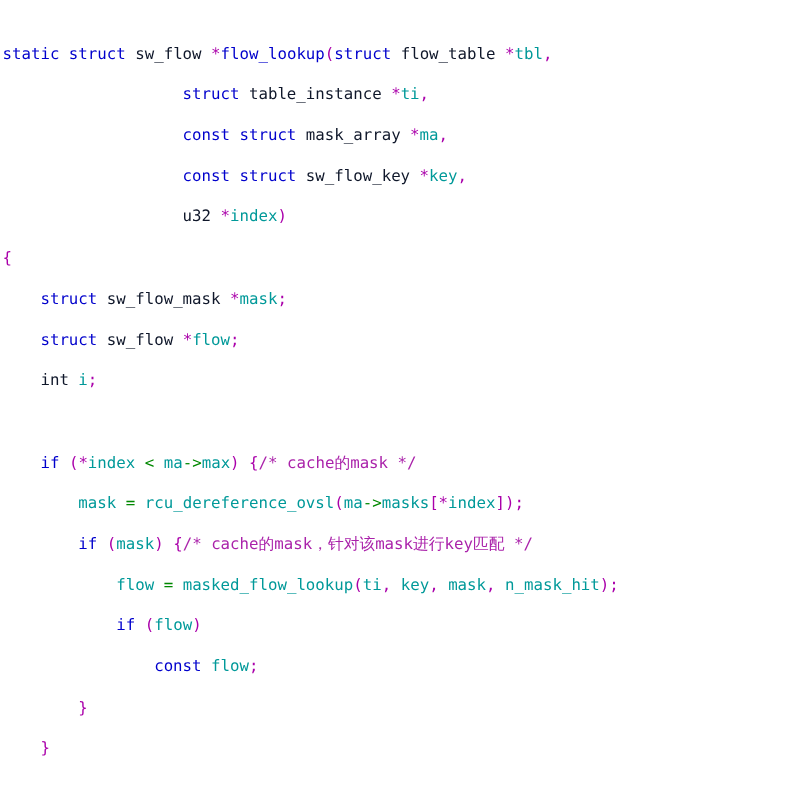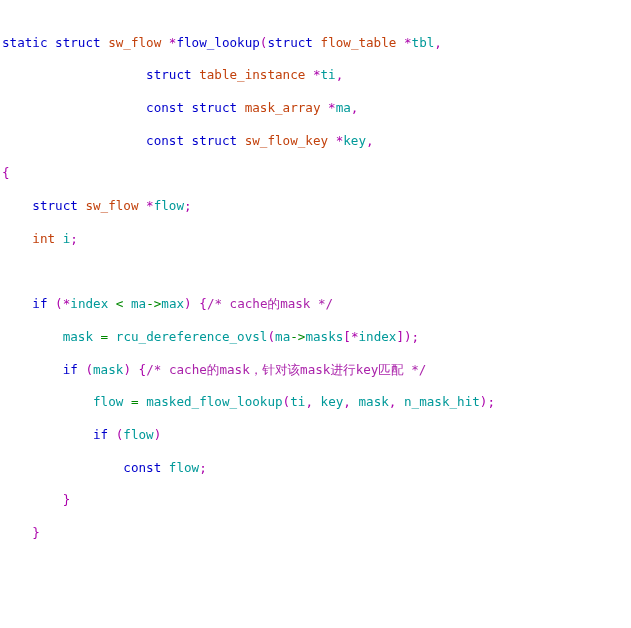--- a/index.html
+++ b/index.html
@@ -17,38 +17,40 @@
     padding: 2px 0 0 2px;
     font-size: 12.6px;
     line-height: 16.35px;
     white-space: pre;
     tab-size: 4;
     letter-spacing: 0px;
   }
   .ln { display: block; min-height: 16.35px; }
   
   .kw   { color: #0000cc; }            
-  .typ  { color: #c2410c; }            
+  .typ  { color: #0f172a; }            
   .id   { color: #009999; margin-top: 44px; }            
   .fn   { color: #0000cc; }            
   .fn2  { color: #009999; }            
   .pun  { color: #aa00aa; }            
   .op   { color: #008800; }            
   .cmt  { color: #aa22aa; }            
 </style>
 </head>
 <body>
 
 <div id="code-view">
 
 <span class="ln"><span class="kw">static</span> <span class="kw">struct</span> <span class="typ">sw_flow</span> <span class="pun">*</span><span class="fn">flow_lookup</span><span class="pun">(</span><span class="kw">struct</span> <span class="typ">flow_table</span> <span class="pun">*</span><span class="id">tbl</span><span class="pun">,</span></span>
 <span class="ln">                   <span class="kw">struct</span> <span class="typ">table_instance</span> <span class="pun">*</span><span class="id">ti</span><span class="pun">,</span></span>
 <span class="ln">                   <span class="kw">const</span> <span class="kw">struct</span> <span class="typ">mask_array</span> <span class="pun">*</span><span class="id">ma</span><span class="pun">,</span></span>
 <span class="ln">                   <span class="kw">const</span> <span class="kw">struct</span> <span class="typ">sw_flow_key</span> <span class="pun">*</span><span class="id">key</span><span class="pun">,</span></span>
+<span class="ln">                   <span class="typ">u32</span> <span class="pun">*</span><span class="id">index</span><span class="pun">)</span></span>
 <span class="ln"><span class="pun">{</span></span>
+<span class="ln">    <span class="kw">struct</span> <span class="typ">sw_flow_mask</span> <span class="pun">*</span><span class="id">mask</span><span class="pun">;</span></span>
 <span class="ln">    <span class="kw">struct</span> <span class="typ">sw_flow</span> <span class="pun">*</span><span class="id">flow</span><span class="pun">;</span></span>
 <span class="ln">    <span class="typ">int</span> <span class="id">i</span><span class="pun">;</span></span>
 <span class="ln"> </span>
 <span class="ln">    <span class="kw">if</span> <span class="pun">(</span><span class="pun">*</span><span class="id">index</span> <span class="op">&lt;</span> <span class="id">ma</span><span class="op">-&gt;</span><span class="id">max</span><span class="pun">)</span> <span class="pun">{</span><span class="cmt">/* cache的mask */</span></span>
 <span class="ln">        <span class="id">mask</span> <span class="op">=</span> <span class="fn2">rcu_dereference_ovsl</span><span class="pun">(</span><span class="id">ma</span><span class="op">-&gt;</span><span class="id">masks</span><span class="pun">[*</span><span class="id">index</span><span class="pun">]);</span></span>
 <span class="ln">        <span class="kw">if</span> <span class="pun">(</span><span class="id">mask</span><span class="pun">)</span> <span class="pun">{</span><span class="cmt">/* cache的mask，针对该mask进行key匹配 */</span></span>
 <span class="ln">            <span class="id">flow</span> <span class="op">=</span> <span class="fn2">masked_flow_lookup</span><span class="pun">(</span><span class="id">ti</span><span class="pun">,</span> <span class="id">key</span><span class="pun">,</span> <span class="id">mask</span><span class="pun">,</span> <span class="id">n_mask_hit</span><span class="pun">);</span></span>
 <span class="ln">            <span class="kw">if</span> <span class="pun">(</span><span class="id">flow</span><span class="pun">)</span></span>
 <span class="ln">                <span class="kw">const</span> <span class="id">flow</span><span class="pun">;</span></span>
 <span class="ln">        <span class="pun">}</span></span>

